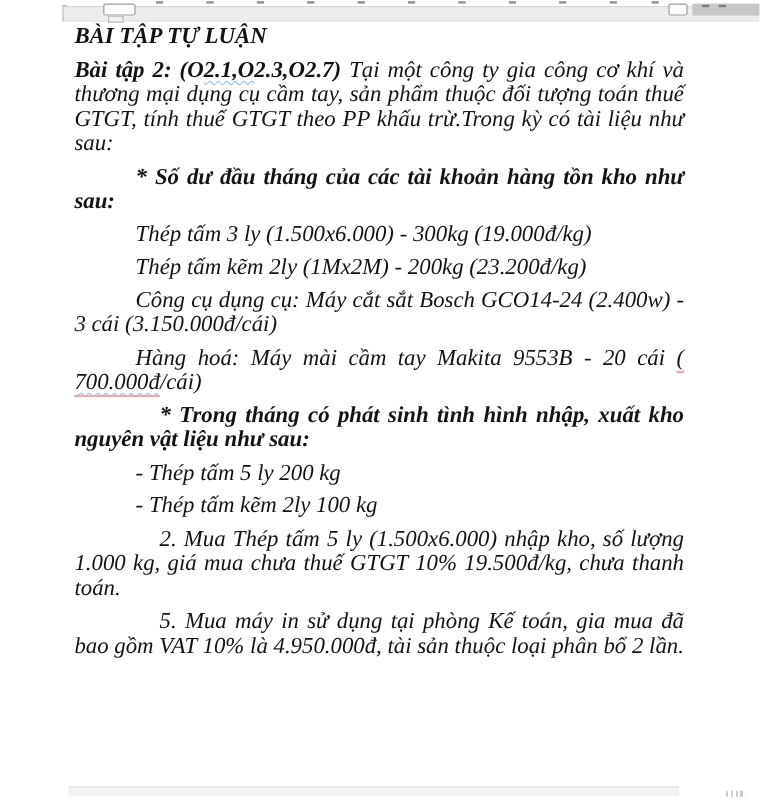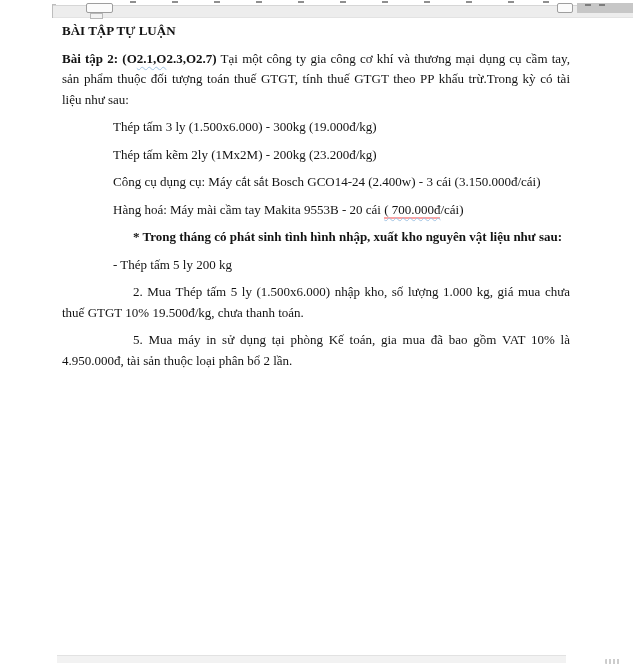--- a/index.html
+++ b/index.html
@@ -23,22 +23,23 @@
   .handle-left{left:86px;width:27px;}
   .handle-left-tab{position:absolute;left:90px;top:13px;width:13px;height:6px;
           background:#f2f2f2;border:1px solid #b8b8b8;box-sizing:border-box;}
   .handle-right{left:557px;width:16px;}
   .margin-gray{position:absolute;left:577px;top:3px;width:56px;height:10px;background:#c7c7c7;}
   .margin-gray .tick{background:#7d7d7d;}
 
   
   .doc{
     position:absolute;left:62px;top:21px;width:508px;
-    font-size:13px;line-height:20.5px;
+    font-size:19px;line-height:20.5px;
     text-align:justify;
+    font-style:italic;
   }
   .doc p{margin:0 0 7px 0;}
   .title{font-weight:bold;text-align:left;margin-bottom:6px;}
   .indent-sm{text-indent:51px;}
   .indent-lg{text-indent:71px;}
   .bold{font-weight:bold;}
   .gap-before{margin-top:20px;}
   .squiggle{
     text-decoration:underline;
     text-decoration-style:wavy;
@@ -78,29 +79,31 @@
   <div class="tick" style="left:8px"></div>
   <div class="tick" style="left:22px"></div>
 </div>
 
 <div class="doc">
 
   <p class="title">BÀI TẬP TỰ LUẬN</p>
 
   <p><span class="bold">Bài tập 2: (O</span><span class="bold squiggle">2.1,O</span><span class="bold">2.3,O2.7)</span><span> Tại một công ty gia công cơ khí và thương mại dụng cụ cầm tay, sản phẩm thuộc đối tượng toán thuế GTGT, tính thuế GTGT theo PP khấu trừ.Trong kỳ có tài liệu như sau:</span></p>
 
+  <p class="bold indent-sm">* Số dư đầu tháng của các tài khoản hàng tồn kho như sau:</p>
 
   <p class="indent-sm">Thép tấm 3 ly (1.500x6.000) - 300kg (19.000đ/kg)</p>
   <p class="indent-sm">Thép tấm kẽm 2ly (1Mx2M) - 200kg (23.200đ/kg)</p>
   <p class="indent-sm">Công cụ dụng cụ: Máy cắt sắt Bosch GCO14-24 (2.400w) - 3 cái (3.150.000đ/cái)</p>
 
   <p class="indent-sm"><span>Hàng hoá: Máy mài cầm tay Makita 9553B - 20 cái </span><span class="u-price"><span class="squiggle">( 700.000đ</span></span><span>/cái)</span></p>
 
   <p class="bold indent-lg gap-before">* Trong tháng có phát sinh tình hình nhập, xuất kho nguyên vật liệu như sau:</p>
 
   <p class="indent-sm">- Thép tấm 5 ly 200 kg</p>
+  <p class="indent-sm">- Thép tấm kẽm 2ly 100 kg</p>
   <p class="indent-lg">2. Mua Thép tấm 5 ly (1.500x6.000) nhập kho, số lượng 1.000 kg, giá mua chưa thuế GTGT 10% 19.500đ/kg, chưa thanh toán.</p>
   <p class="indent-lg">5. Mua máy in sử dụng tại phòng Kế toán, gia mua đã bao gồm VAT 10% là 4.950.000đ, tài sản thuộc loại phân bổ 2 lần.</p>
 
 </div>
 
 <div class="bottom-bar"></div>
 <div class="corner-smudge"></div>
 
 </body></html>

